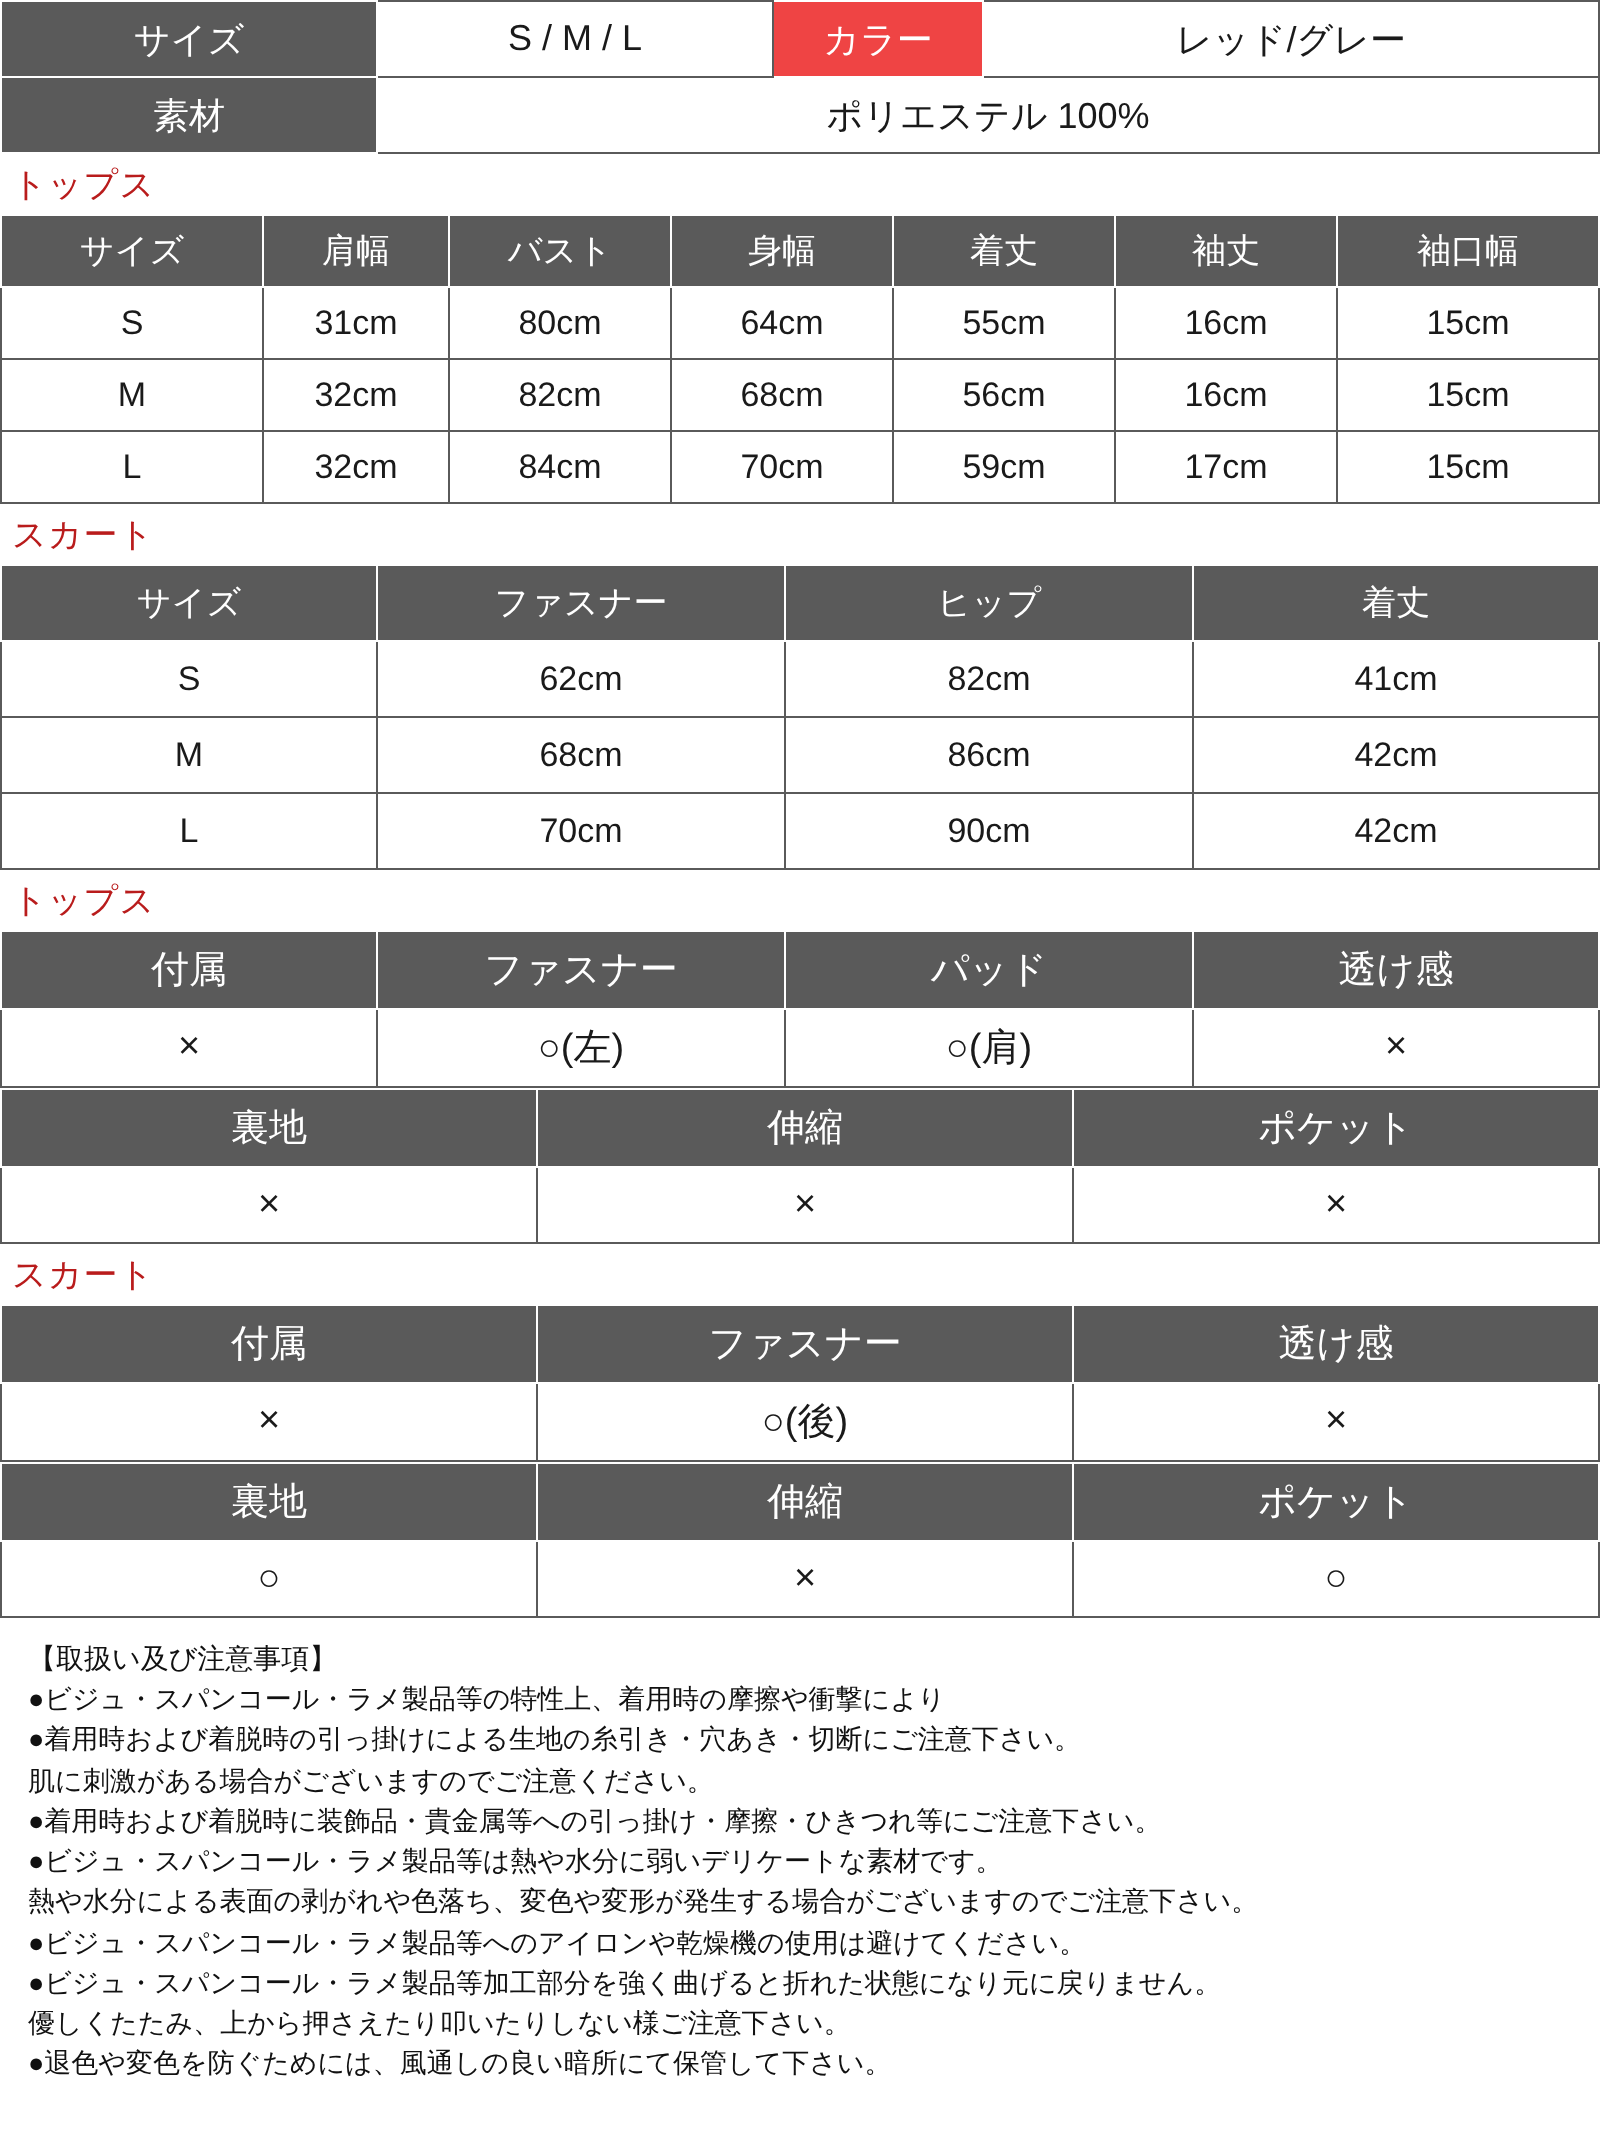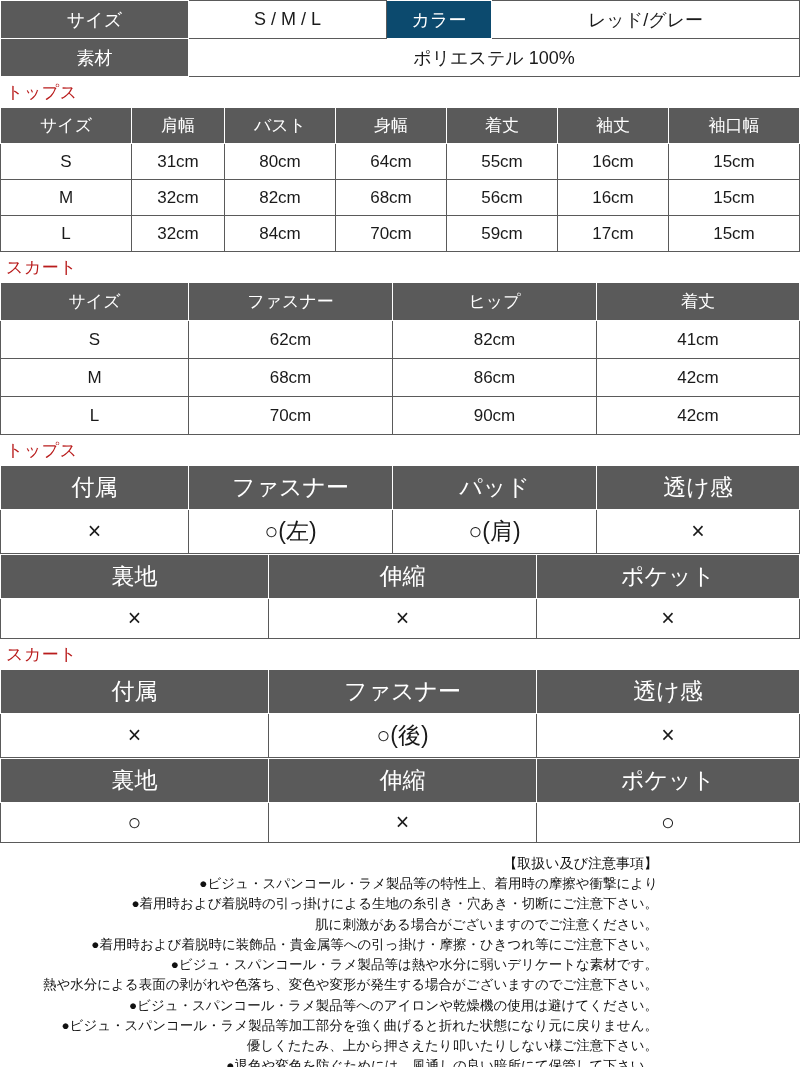--- a/index.html
+++ b/index.html
@@ -50,34 +50,34 @@
     font-size: 17px;
     color: #b91c1c;
     padding: 4px 6px 3px 6px;
     letter-spacing: 0.5px;
   }
 
   
   .spec td { height: 38px; font-size: 18px; }
   .spec .lbl { width: 188px; background:#5a5a5a; color:#fff; }
   .spec .val { background:#fff; color:#1a1a1a; border:1px solid #5a5a5a;margin-left:18px; }
-  .spec .lbl2 { width: 110px; background:#0c4a6e; color:#fff;}
+  .spec .lbl2 { width: 110px; background:#ef4444; color:#fff;}
   .m-tops th, .m-tops td { font-size: 17px; height: 36px; }
 
   .m-skirt th, .m-skirt td { font-size: 17px; height: 38px; }
 
-  .attr th, .attr td { font-size: 23px; height: 38px; }
+  .attr th, .attr td { font-size: 19px; height: 38px; }
 
   .notes {
     padding: 10px 14px 16px 14px;
     font-size: 13.5px;
     line-height: 1.5;
     color: #111;
   }
-  .notes .line { white-space: pre-wrap; text-align: right; }
+  .notes .line { white-space: pre-wrap; }
   .notes .title { font-size: 14px; }
 </style>
 </head>
 <body>
 
 <div class="page">
 
   <table class="spec">
     <colgroup>
         <col style="width:188px">

